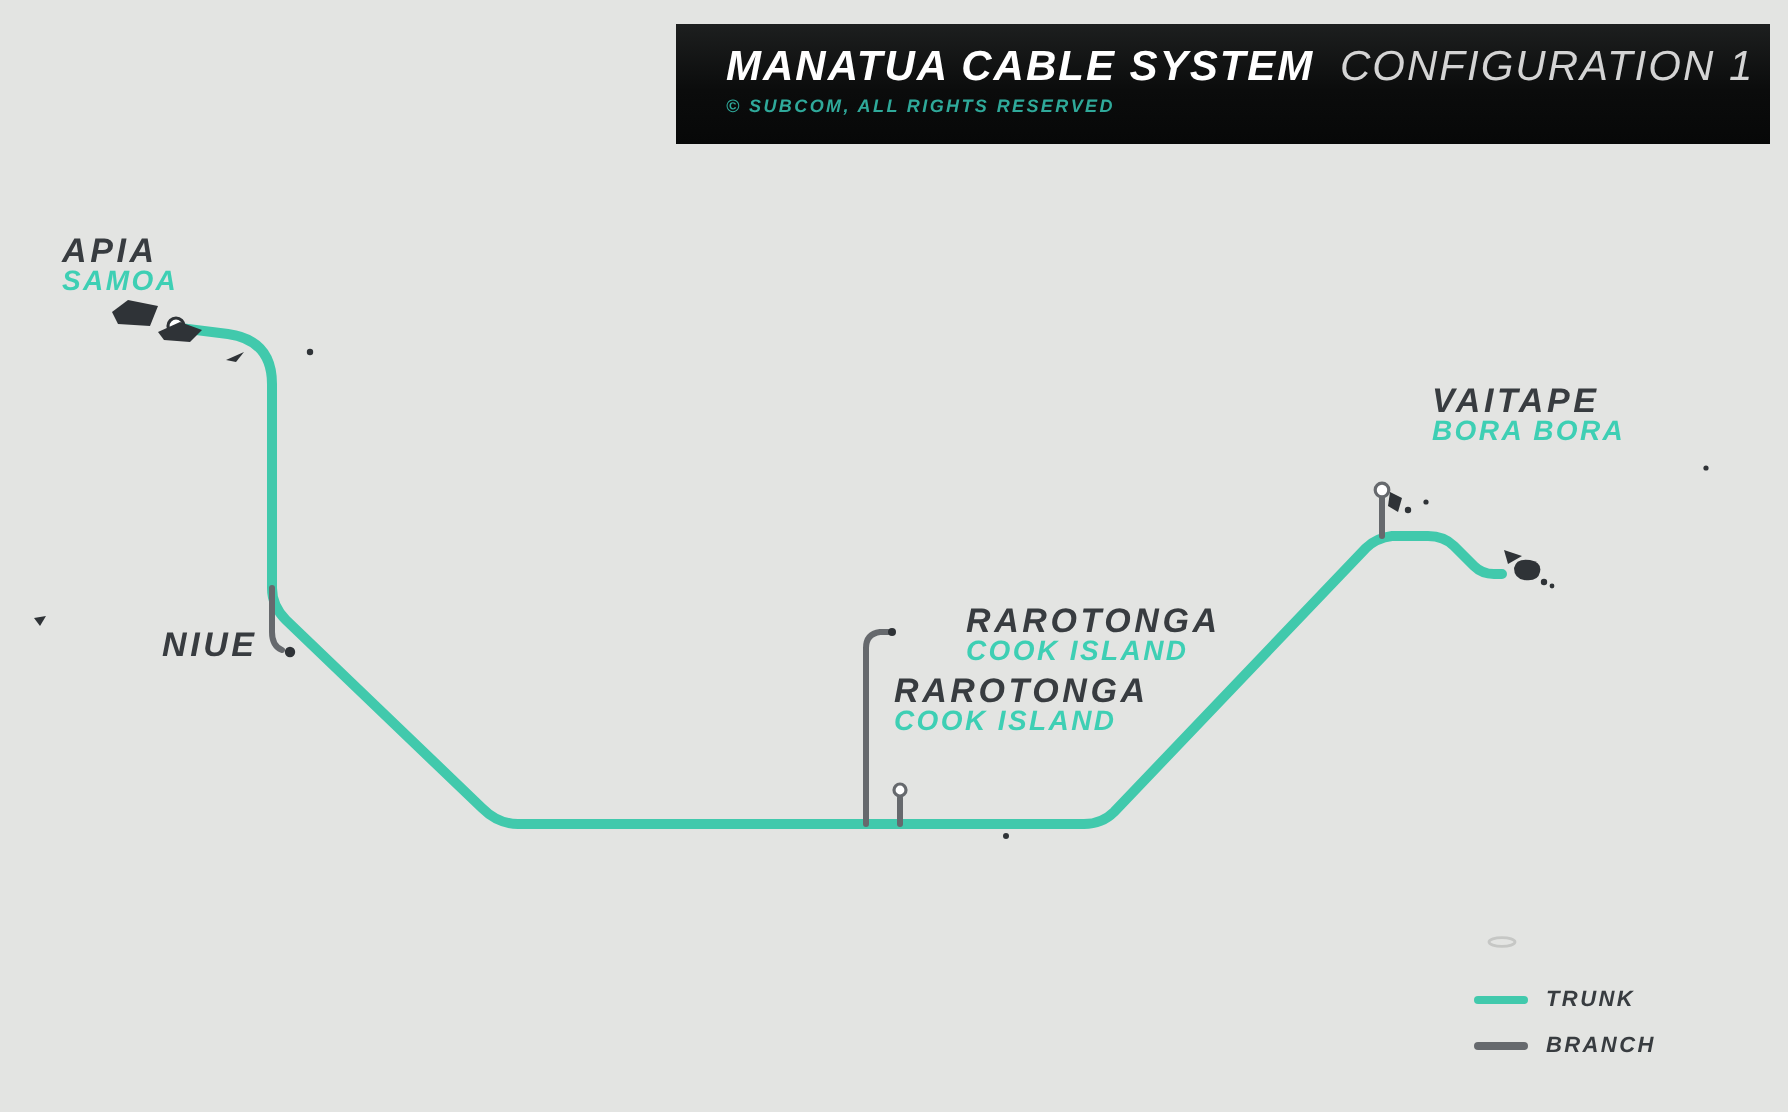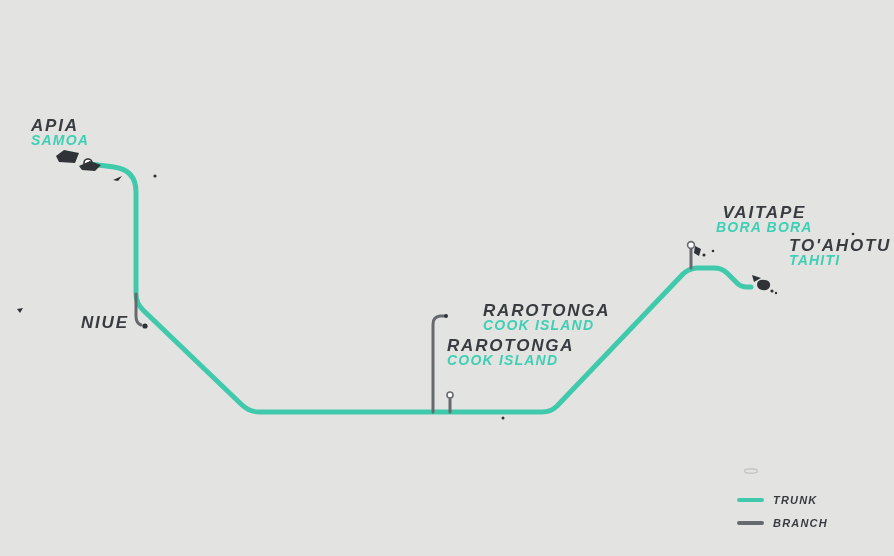--- a/index.html
+++ b/index.html
@@ -35,21 +35,21 @@
 
   
   .lbl{position:absolute;font-style:italic;font-weight:bold;white-space:nowrap;}
   .lbl .city{display:block;color:var(--dark);font-size:17px;letter-spacing:1.8px;line-height:14px;}
   .lbl .region{display:block;color:var(--teal-label);font-size:14px;letter-spacing:1.2px;line-height:12px;margin-top:1px;}
 
   .lbl-apia{left:31px;top:119px;}
   .lbl-niue{left:81px;top:316px;}
   .lbl-aitutaki{left:483px;top:304px;}
   .lbl-rarotonga{left:447px;top:339px;}
-  .lbl-vaitape{left:716px;top:206px;text-align:center;}
+  .lbl-vaitape{left:716px;top:194px;}
   .lbl-toahotu{left:789px;top:239px;}
 
   
   .legend{position:absolute;left:737px;top:492px;}
   .legend-row{display:flex;align-items:center;height:16px;margin-bottom:7px;text-align:center;}
   .swatch{width:27px;height:4px;border-radius:2px;margin-right:9px;flex:none;}
   .swatch.trunk{background:var(--trunk);}
   .swatch.branch{background:var(--branch);}
   .legend-row span{
     font-style:italic;font-weight:bold;font-size:11px;
@@ -106,20 +106,27 @@
       <path d="M757 284 Q758 279 765 280 Q771 281 770 286 Q769 291 762 290 Q757 289 757 284 Z"></path>
       <circle cx="772" cy="291" r="1.6"></circle>
       <circle cx="776" cy="293" r="1.2"></circle>
 
       <circle cx="853" cy="234" r="1.3"></circle>
     </g>
 
     <ellipse cx="751" cy="471" rx="6.5" ry="2.2" fill="none" stroke="#c6c7c5" stroke-width="1.4"></ellipse>
   </svg>
 
+  <div class="titlebar">
+    <div class="title-line">
+      <span class="title-main">MANATUA CABLE SYSTEM</span>
+      <span class="title-sub">CONFIGURATION 1</span>
+    </div>
+    <div class="copyright">© SUBCOM, ALL RIGHTS RESERVED</div>
+  </div>
 
   <div class="lbl lbl-apia">
     <span class="city">APIA</span>
     <span class="region">SAMOA</span>
   </div>
 
   <div class="lbl lbl-niue">
     <span class="city">NIUE</span>
   </div>
 
@@ -131,24 +138,20 @@
   <div class="lbl lbl-rarotonga">
     <span class="city">RAROTONGA</span>
     <span class="region">COOK ISLAND</span>
   </div>
 
   <div class="lbl lbl-vaitape">
     <span class="city">VAITAPE</span>
     <span class="region">BORA BORA</span>
   </div>
 
-  <div class="lbl lbl-toahotu">
-    <span class="city">TO'AHOTU</span>
-    <span class="region">TAHITI</span>
-  </div>
 
   <div class="legend">
     <div class="legend-row">
       <div class="swatch trunk"></div>
       <span>TRUNK</span>
     </div>
     <div class="legend-row">
       <div class="swatch branch"></div>
       <span>BRANCH</span>
     </div>

